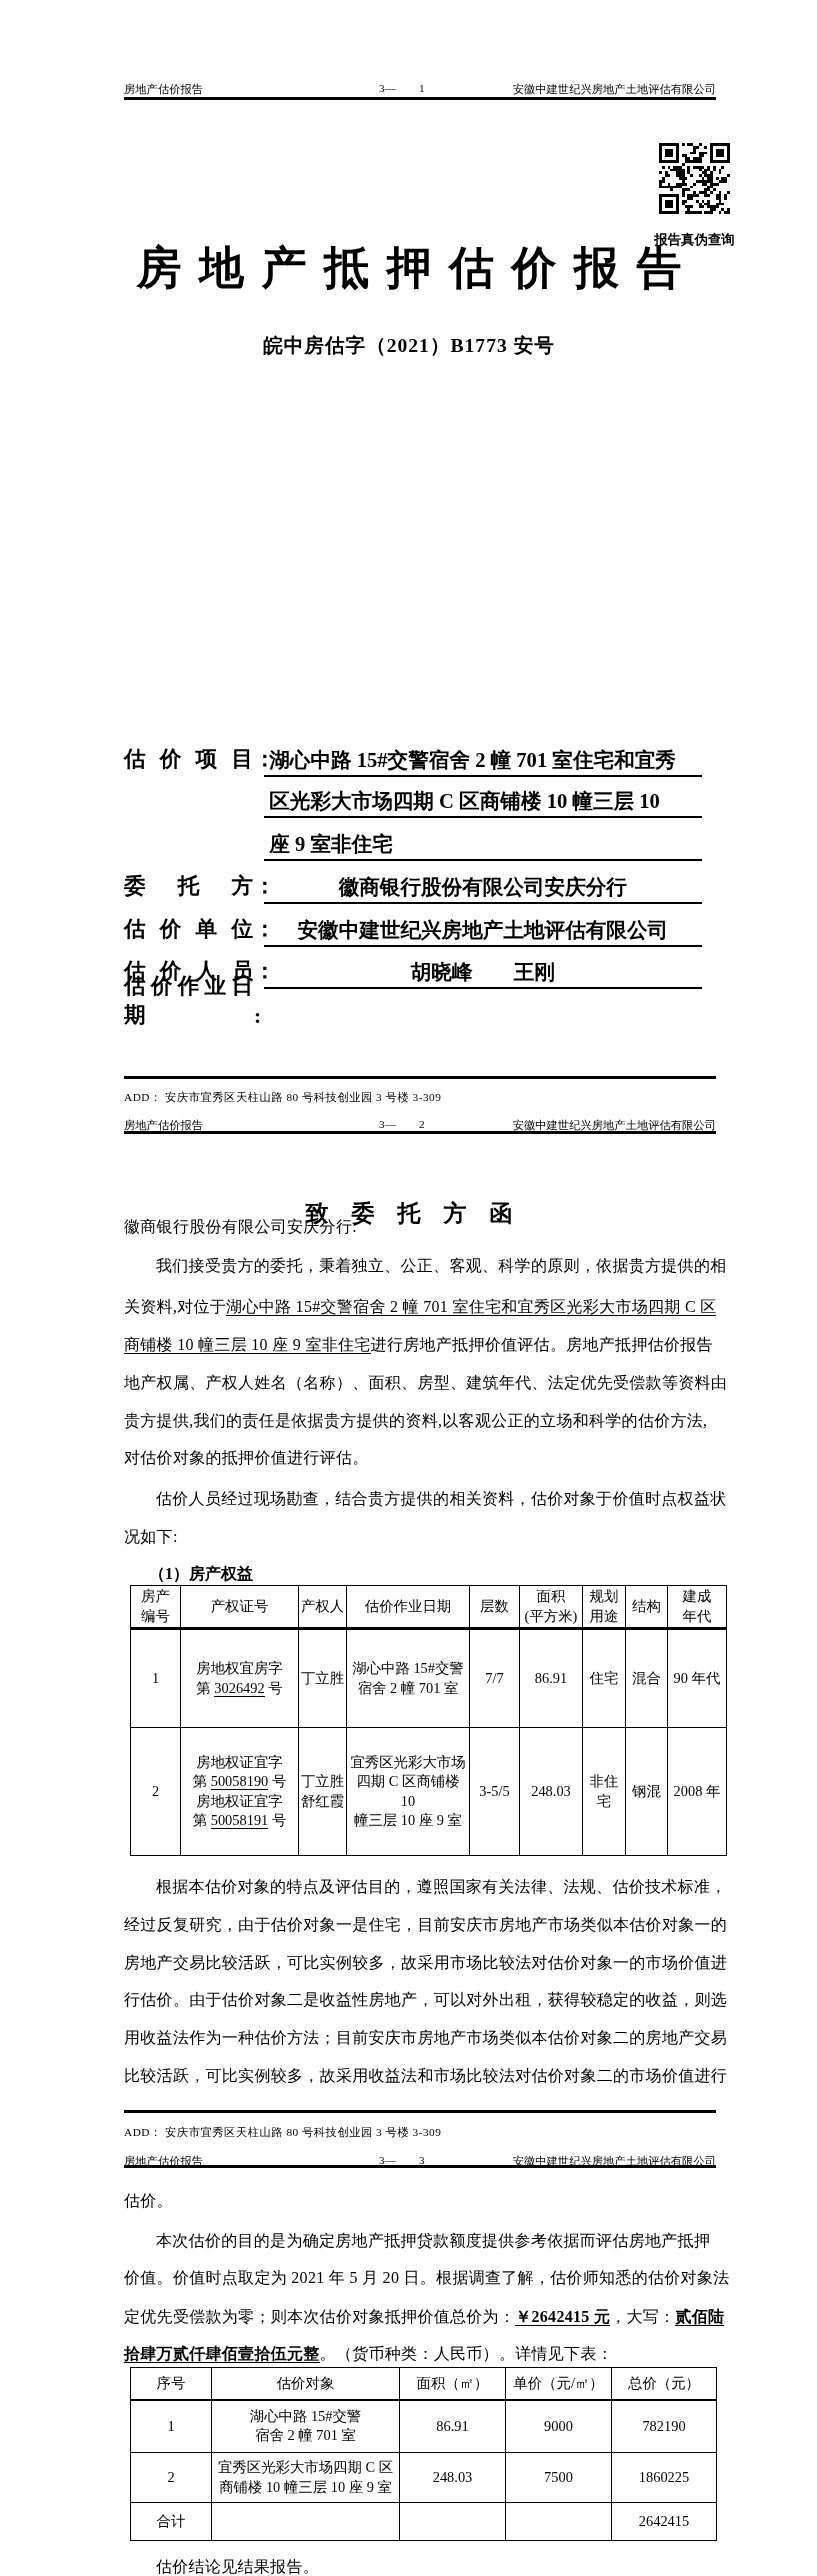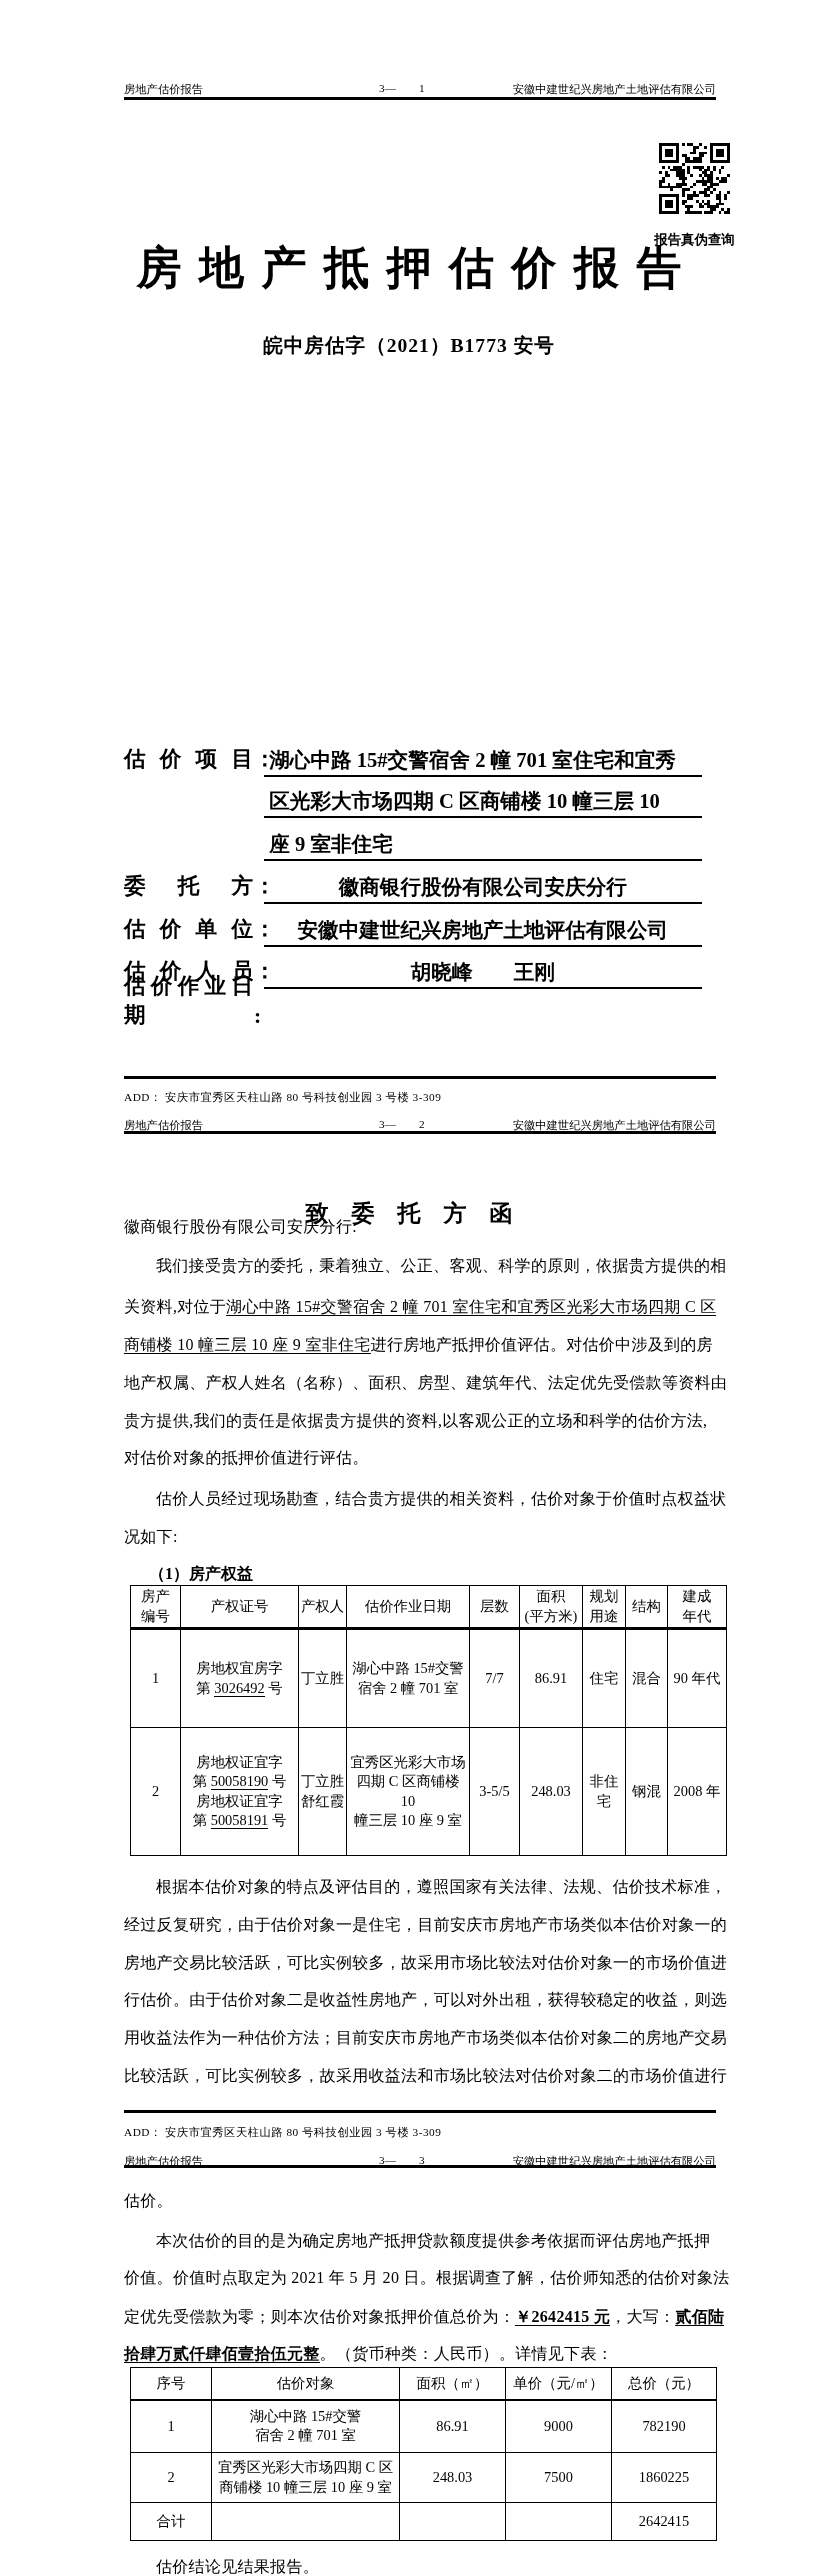--- a/index.html
+++ b/index.html
@@ -330,21 +330,21 @@
   <div class="rule" style="top:1131px"></div>
 
   <div class="lettertitle">致委托方函</div>
   <div class="bl" style="top:1217px">徽商银行股份有限公司安庆分行:</div>
 
   <div class="bl ind" style="top:1256px">我们接受贵方的委托，秉着独立、公正、客观、科学的原则，依据贵方提供的相</div>
   <div class="bl" style="top:1297px">
     <span>关资料,对位于</span><span class="u">湖心中路 15#交警宿舍 2 幢 701 室住宅和宜秀区光彩大市场四期 C 区</span>
   </div>
   <div class="bl" style="top:1335px">
-    <span class="u">商铺楼 10 幢三层 10 座 9 室非住宅</span><span>进行房地产抵押价值评估。对估价中涉及到的房</span>
+    <span class="u">商铺楼 10 幢三层 10 座 9 室非住宅</span><span>进行房地产抵押价值评估。房地产抵押估价报告</span>
   </div>
   <div class="bl" style="top:1373px">地产权属、产权人姓名（名称）、面积、房型、建筑年代、法定优先受偿款等资料由</div>
   <div class="bl" style="top:1411px">贵方提供,我们的责任是依据贵方提供的资料,以客观公正的立场和科学的估价方法,</div>
   <div class="bl" style="top:1448px">对估价对象的抵押价值进行评估。</div>
   <div class="bl ind" style="top:1489px">估价人员经过现场勘查，结合贵方提供的相关资料，估价对象于价值时点权益状</div>
   <div class="bl" style="top:1527px">况如下:</div>
 
   <div class="sectitle" style="top:1564px">（1）房产权益</div>
 
   <table class="doc t1" style="top:1585px;left:130px;width:595px">

